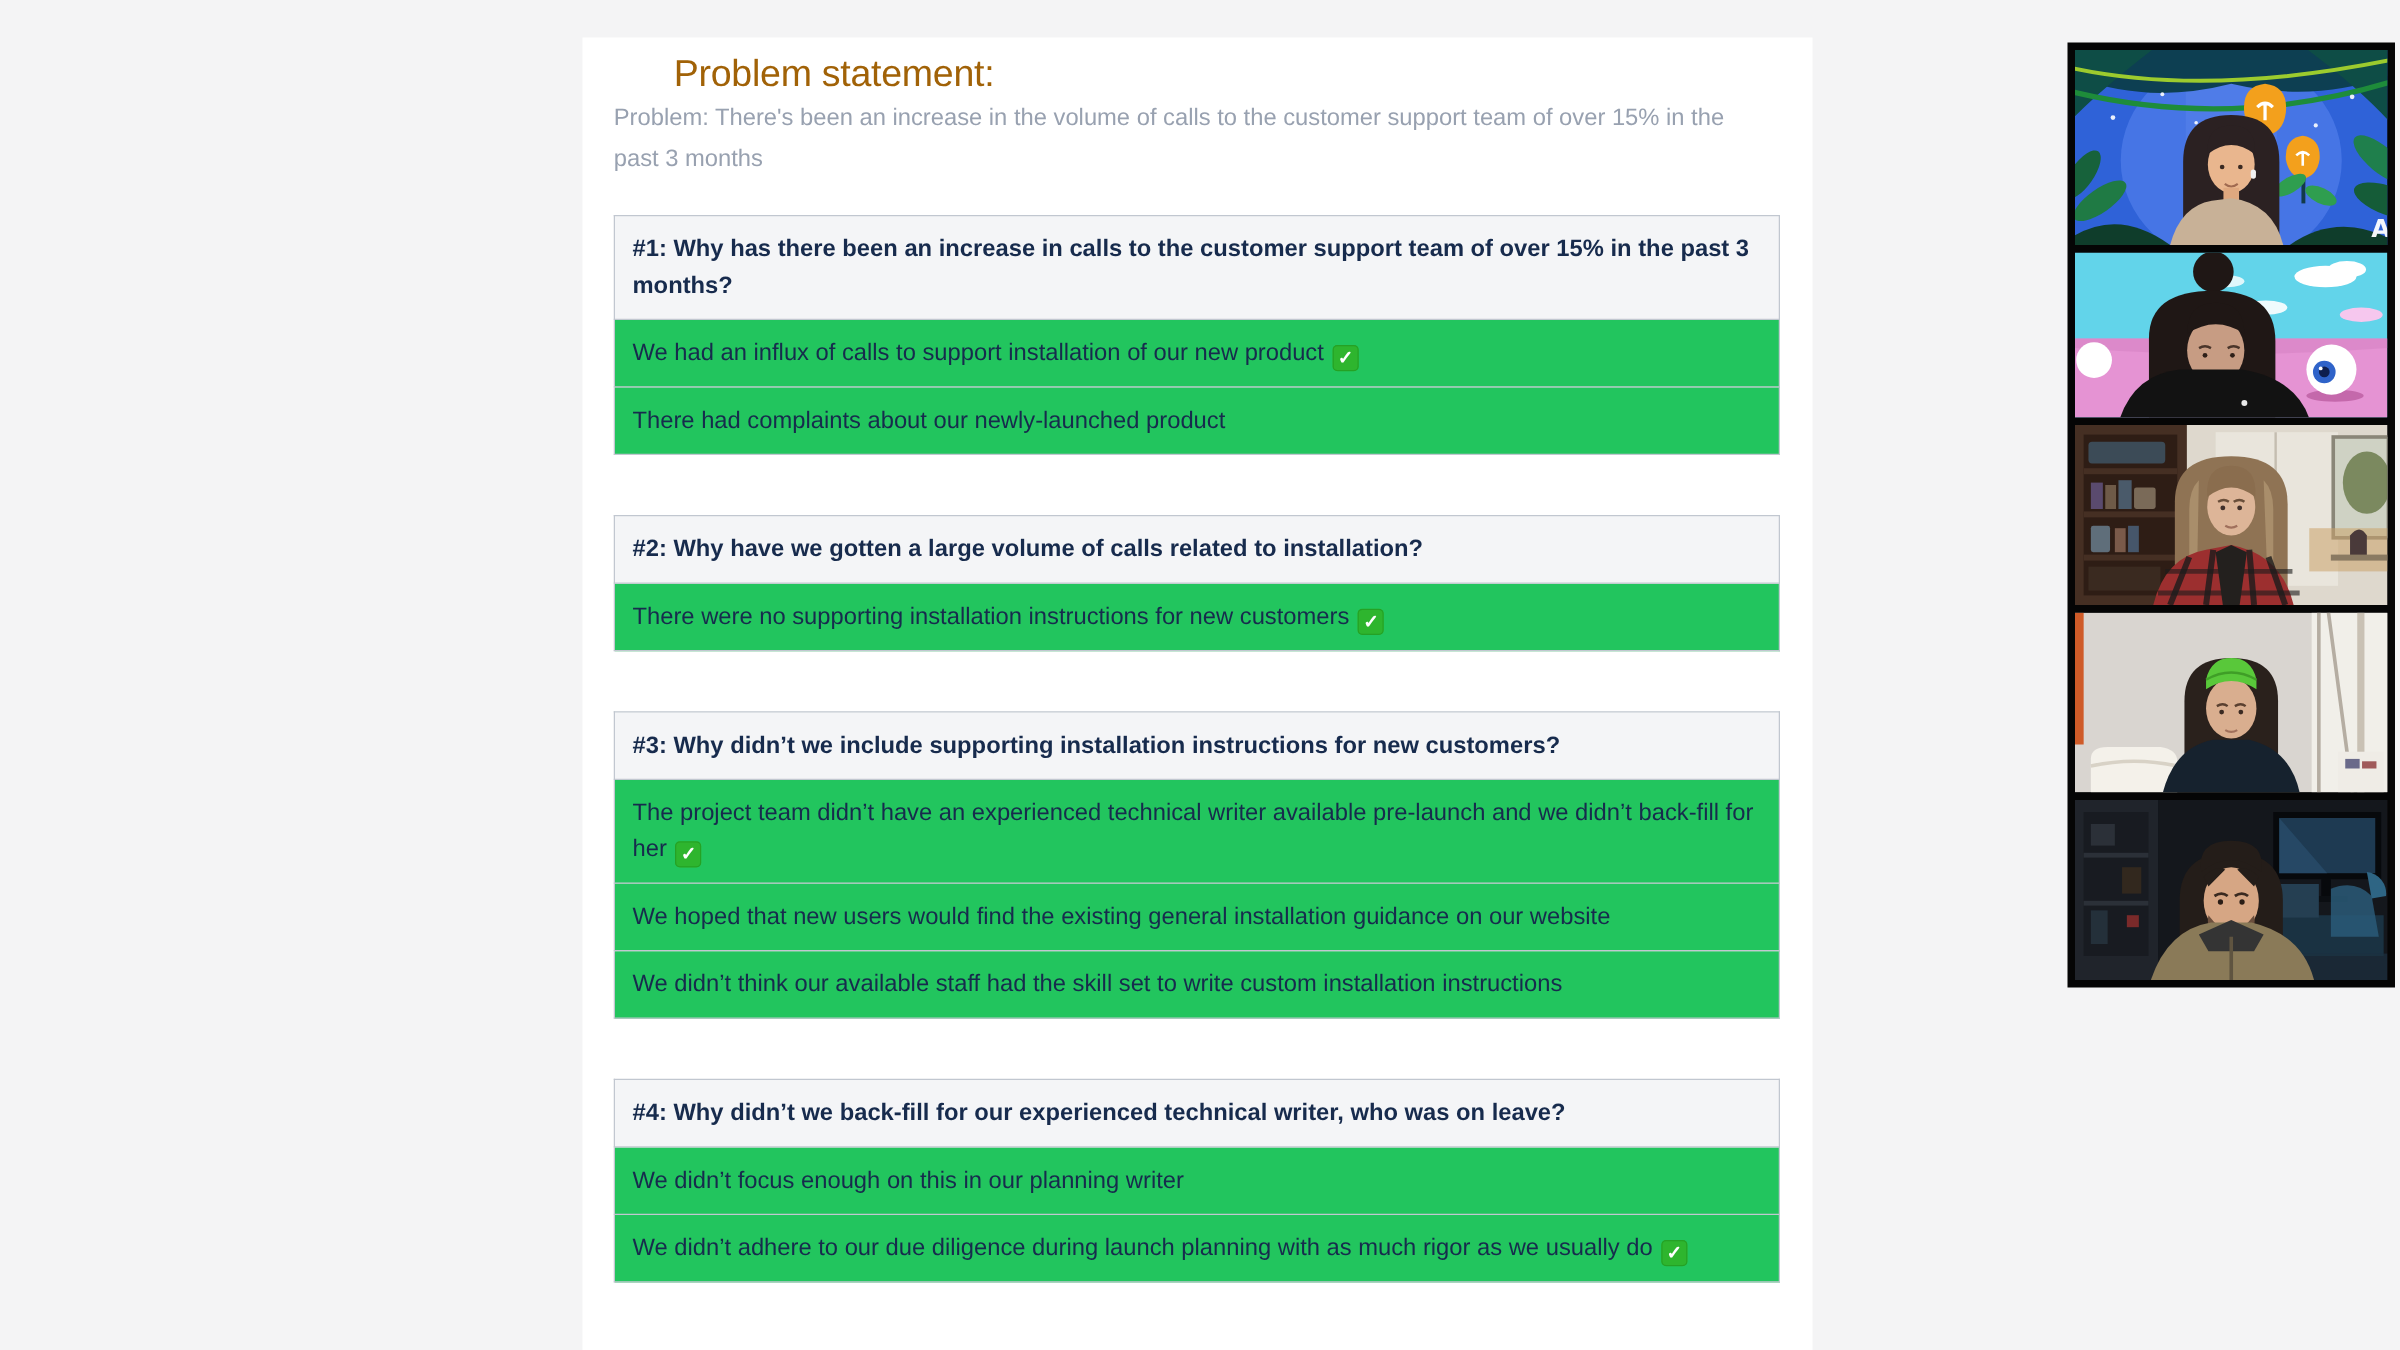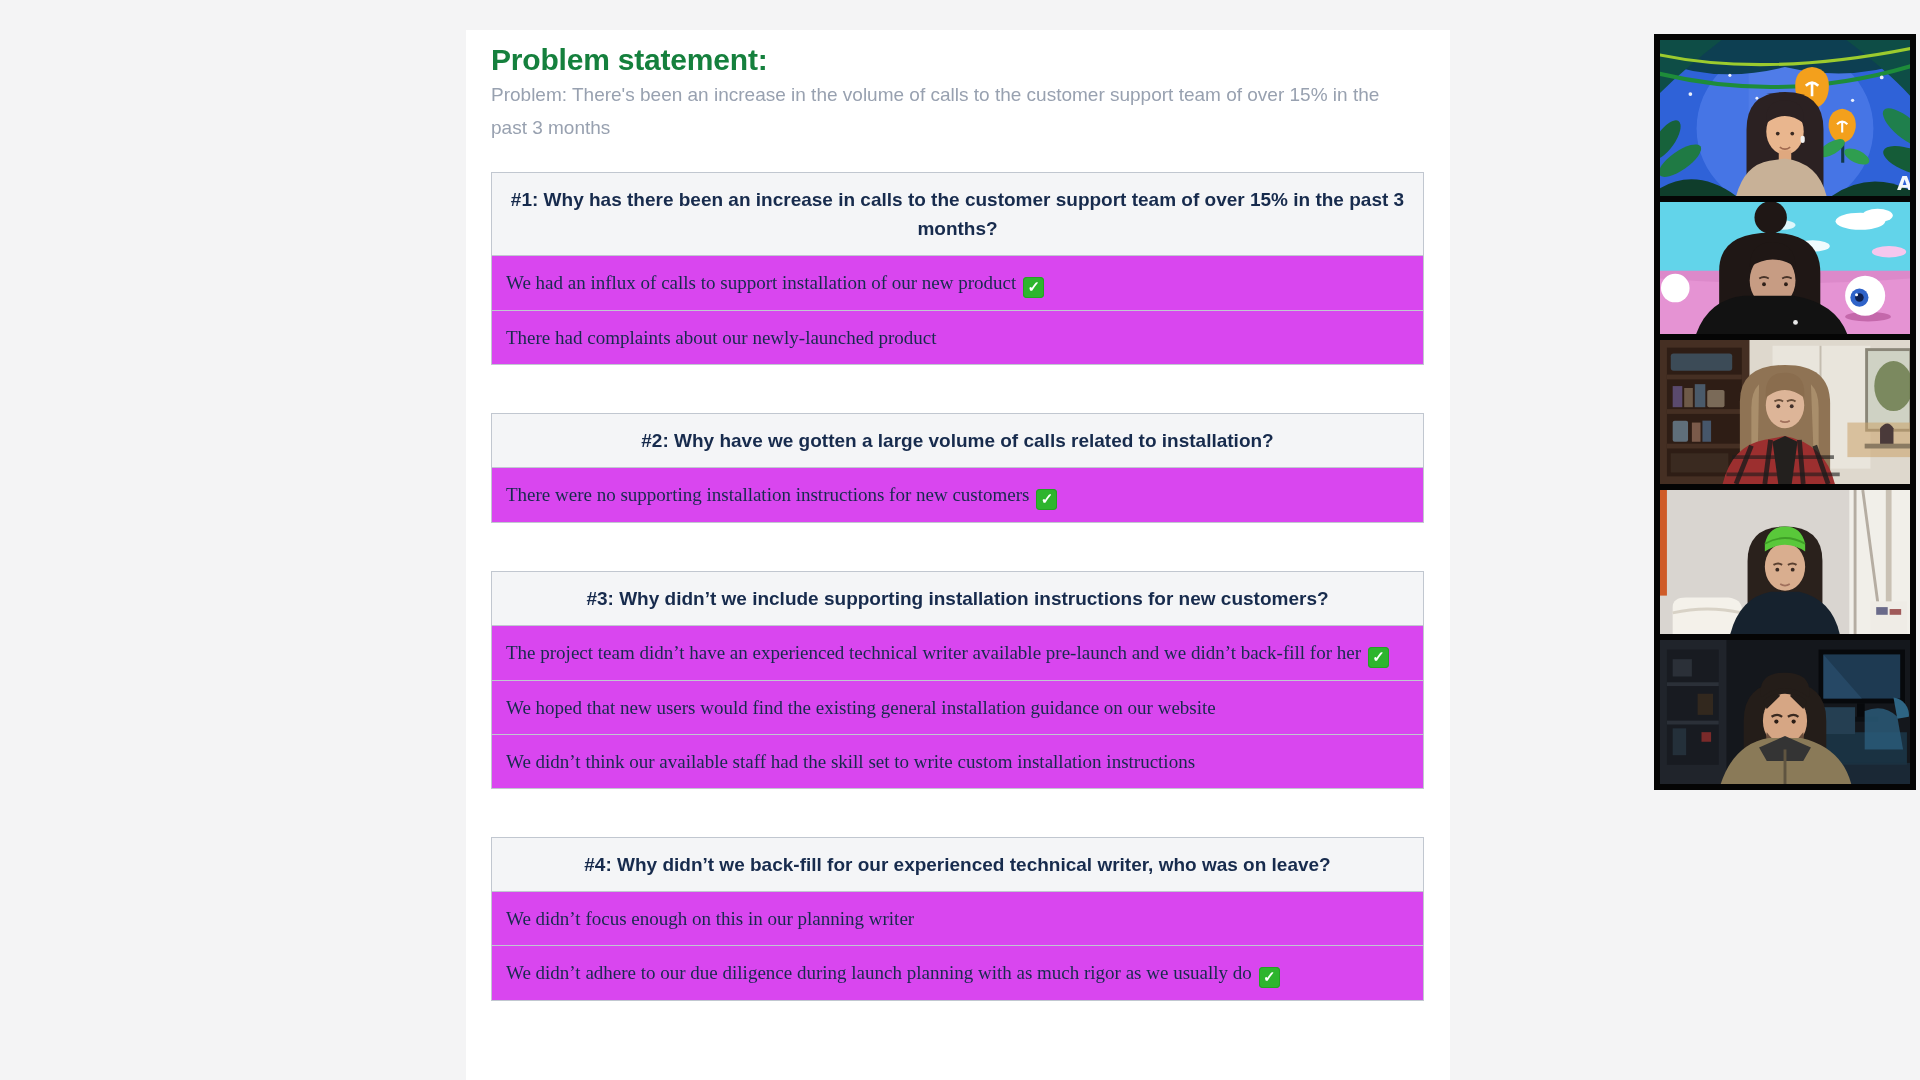--- a/index.html
+++ b/index.html
@@ -5,38 +5,39 @@
   * { margin:0; padding:0; box-sizing:border-box; }
   html,body { width:1920px; height:1080px; overflow:hidden; }
   body { background:#f4f4f5; font-family:"Liberation Sans", sans-serif; position:relative; }
 
   
   .doc {
     position:absolute; left:466px; top:30px; width:984px; height:1050px;
     background:#ffffff; padding:12px 26px 0 25px;
   }
   .doc h1 {
-    font-size:30px; font-weight:700; color:#15803d; letter-spacing:-0.2px;
+    font-size:30px; font-weight:400; color:#a16207; letter-spacing:-0.2px;
     line-height:36px;
+    margin-left:48px;
   }
   .subtitle {
     font-size:19px; line-height:33px; color:#98a1b0;
     width:925px;
   }
   #tables { margin-top:28px; }
   table.whys-table {
     width:933px; border-collapse:collapse; margin-bottom:48px;
     font-size:19px; color:#172b4d; table-layout:fixed;
   }
   table.whys-table th, table.whys-table td {
     border:1px solid #c1c7d0; text-align:left; padding:12px 14px;
     line-height:29px; vertical-align:top;
   }
-  table.whys-table th { background:#f4f5f7; font-weight:700;text-align:center; }
-  table.whys-table td { background:#d946ef; font-weight:400;font-family:Liberation Serif, serif; }
+  table.whys-table th { background:#f4f5f7; font-weight:700; }
+  table.whys-table td { background:#22c55e; font-weight:400; }
   .check {
     display:inline-block; width:21px; height:21px; margin-left:7px;
     background:#2eb52e; border-radius:4px; color:#ffffff; font-weight:700;
     font-size:15px; line-height:21px; text-align:center; vertical-align:-3px;
     box-shadow:inset 0 0 0 1px #25a125;
   }
 
   
   .videos {
     position:absolute; left:1654px; top:34px; width:262px;

